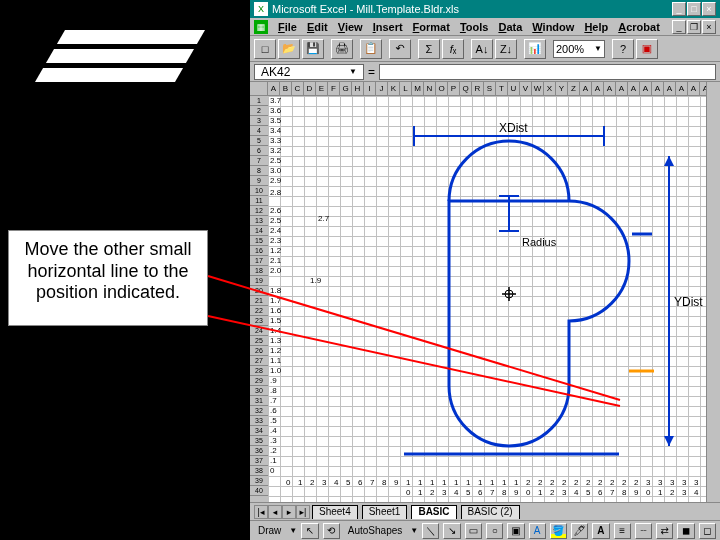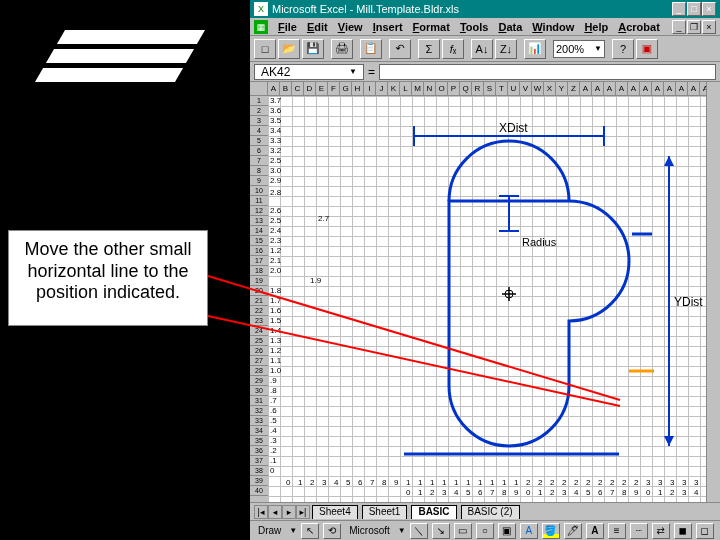--- a/index.html
+++ b/index.html
@@ -463,21 +463,21 @@
     <div class="tab inactive">Sheet1</div>
     <div class="tab active">BASIC</div>
     <div class="tab inactive">BASIC (2)</div>
   </div>
 
   <div class="draw-bar">
     <span class="draw-item">Draw</span>
       <span style="font-size:8px">▼</span>
     <div class="draw-btn">↖</div>
     <div class="draw-btn">⟲</div>
-    <span class="draw-item">Microsoft</span>
+    <span class="draw-item">AutoShapes</span>
       <span style="font-size:8px">▼</span>
     <div class="draw-btn">＼</div>
     <div class="draw-btn">↘</div>
     <div class="draw-btn">▭</div>
     <div class="draw-btn">○</div>
     <div class="draw-btn">▣</div>
     <div class="draw-btn" style="color:#06c">A</div>
     <div class="draw-btn" style="background:linear-gradient(#c0c0c0 70%,#ff0 70%)">🪣</div>
     <div class="draw-btn">🖊</div>
     <div class="draw-btn">

